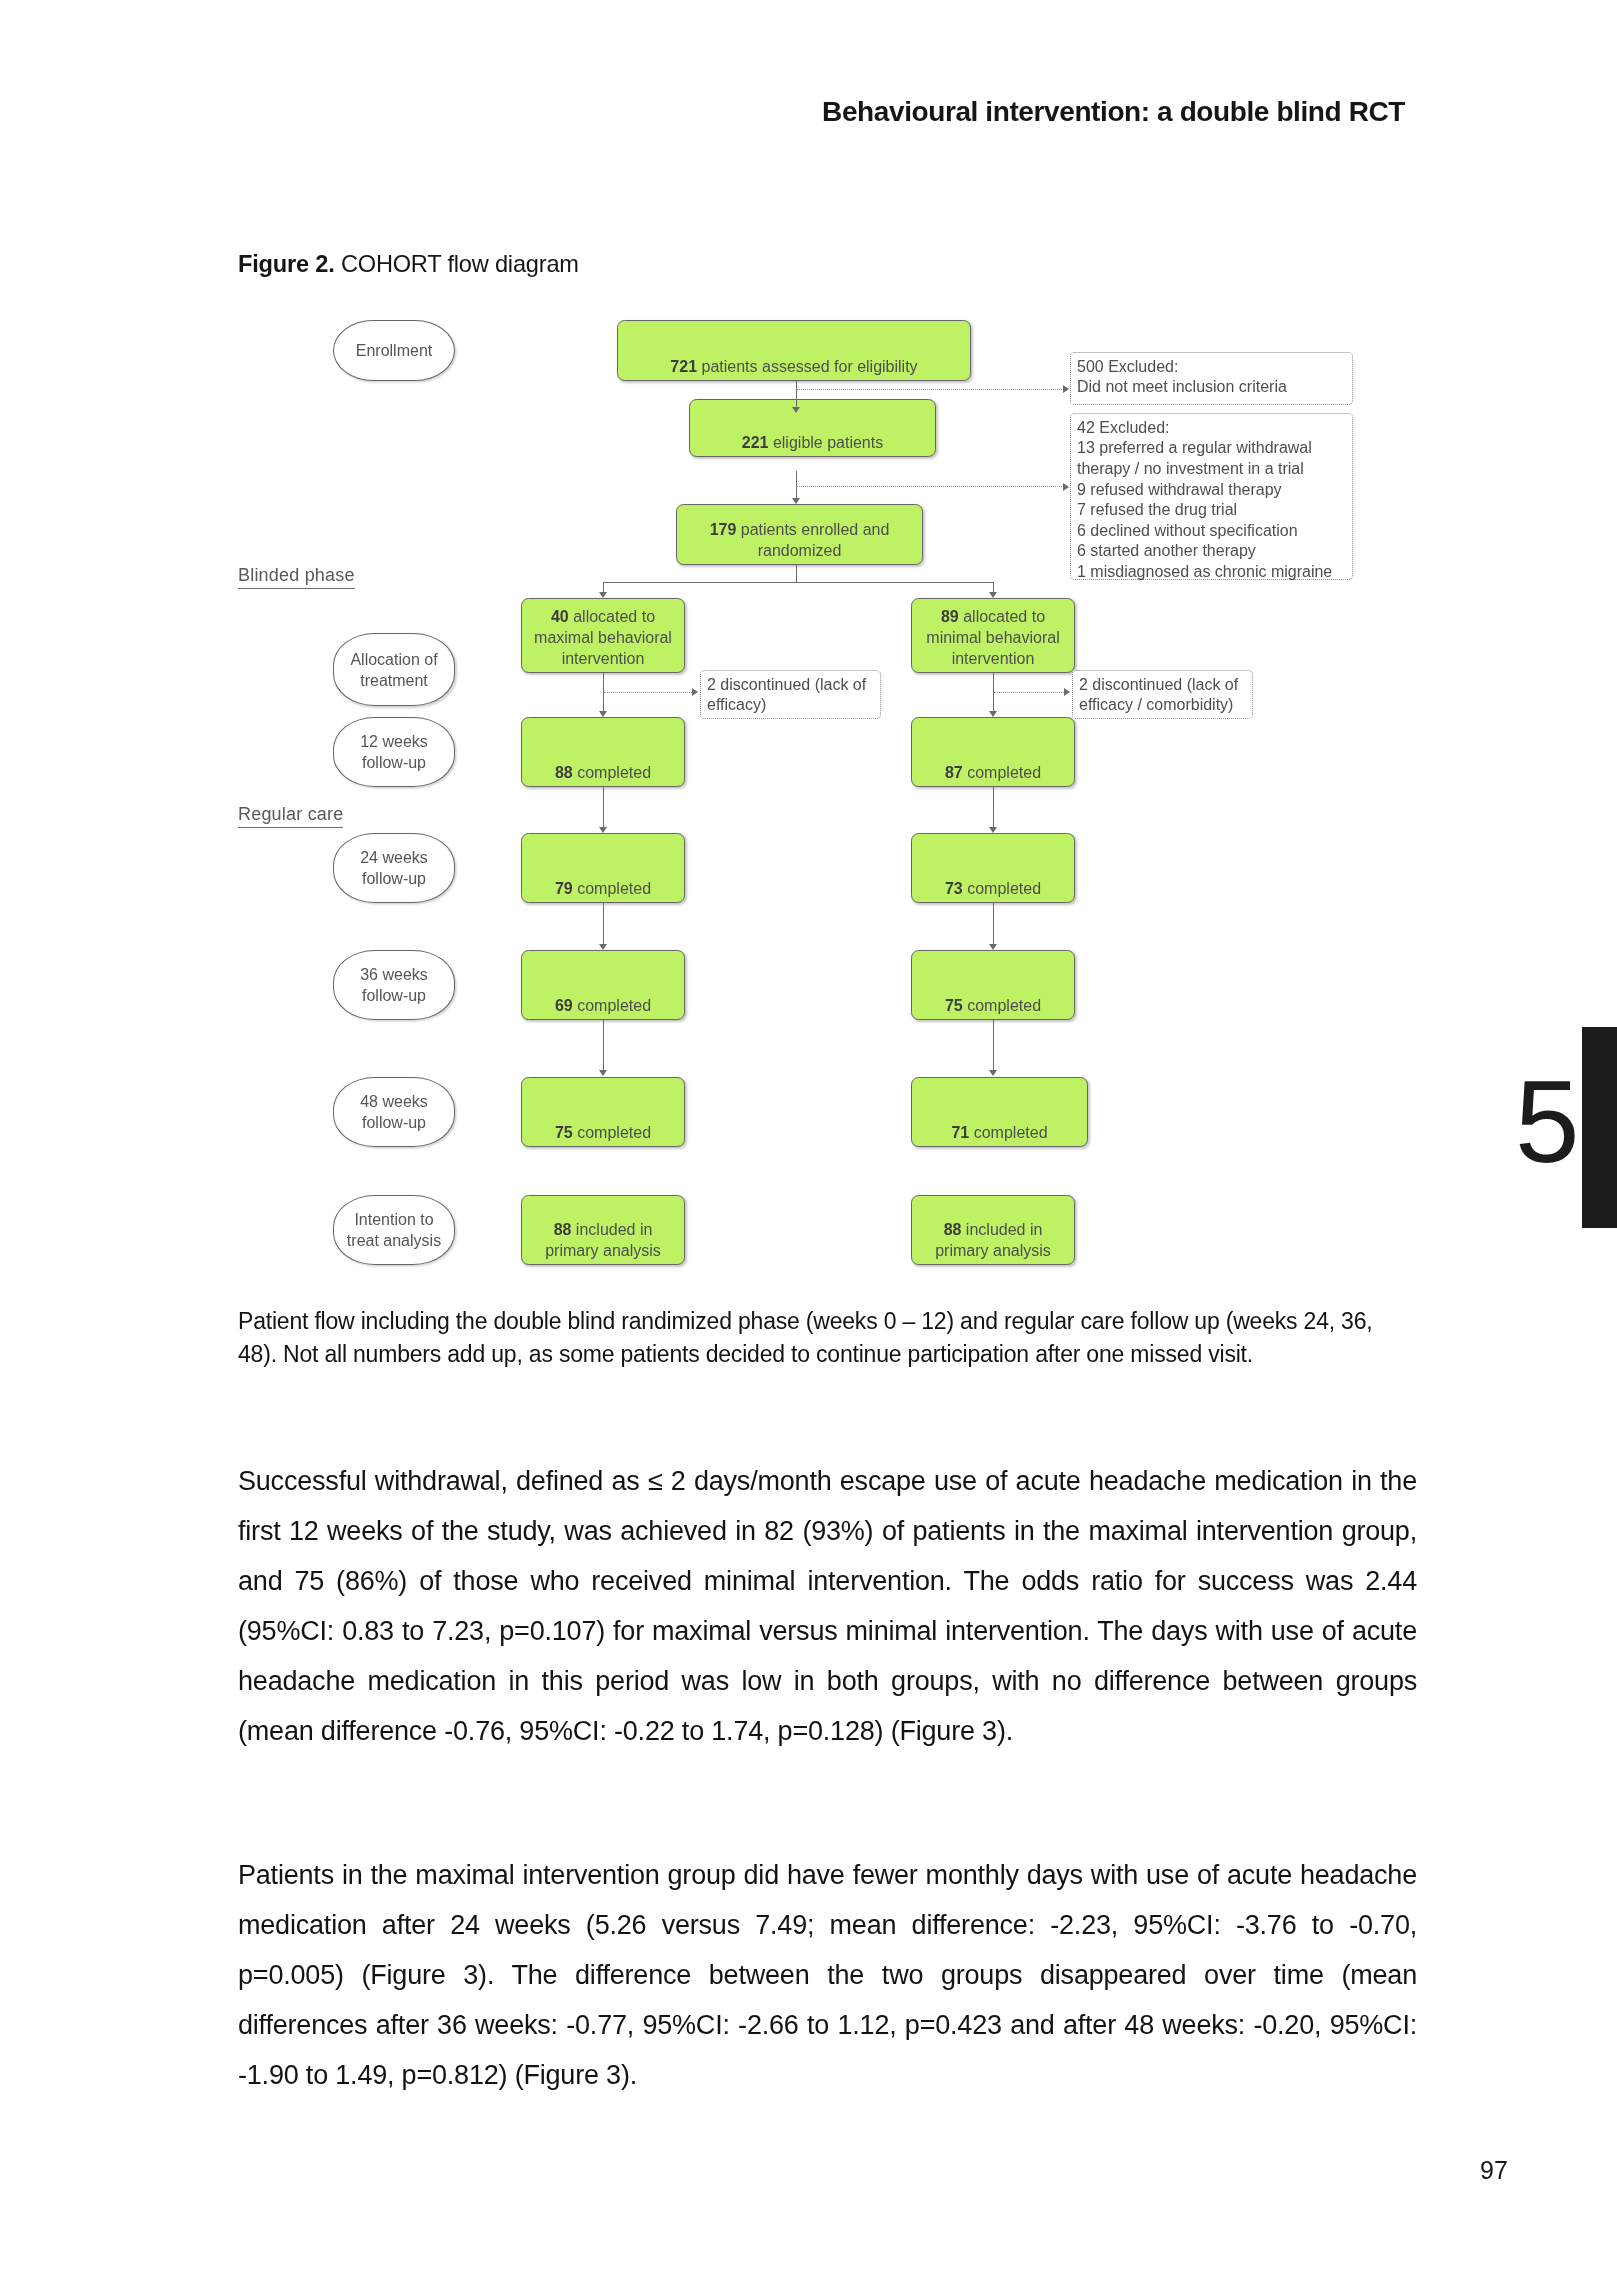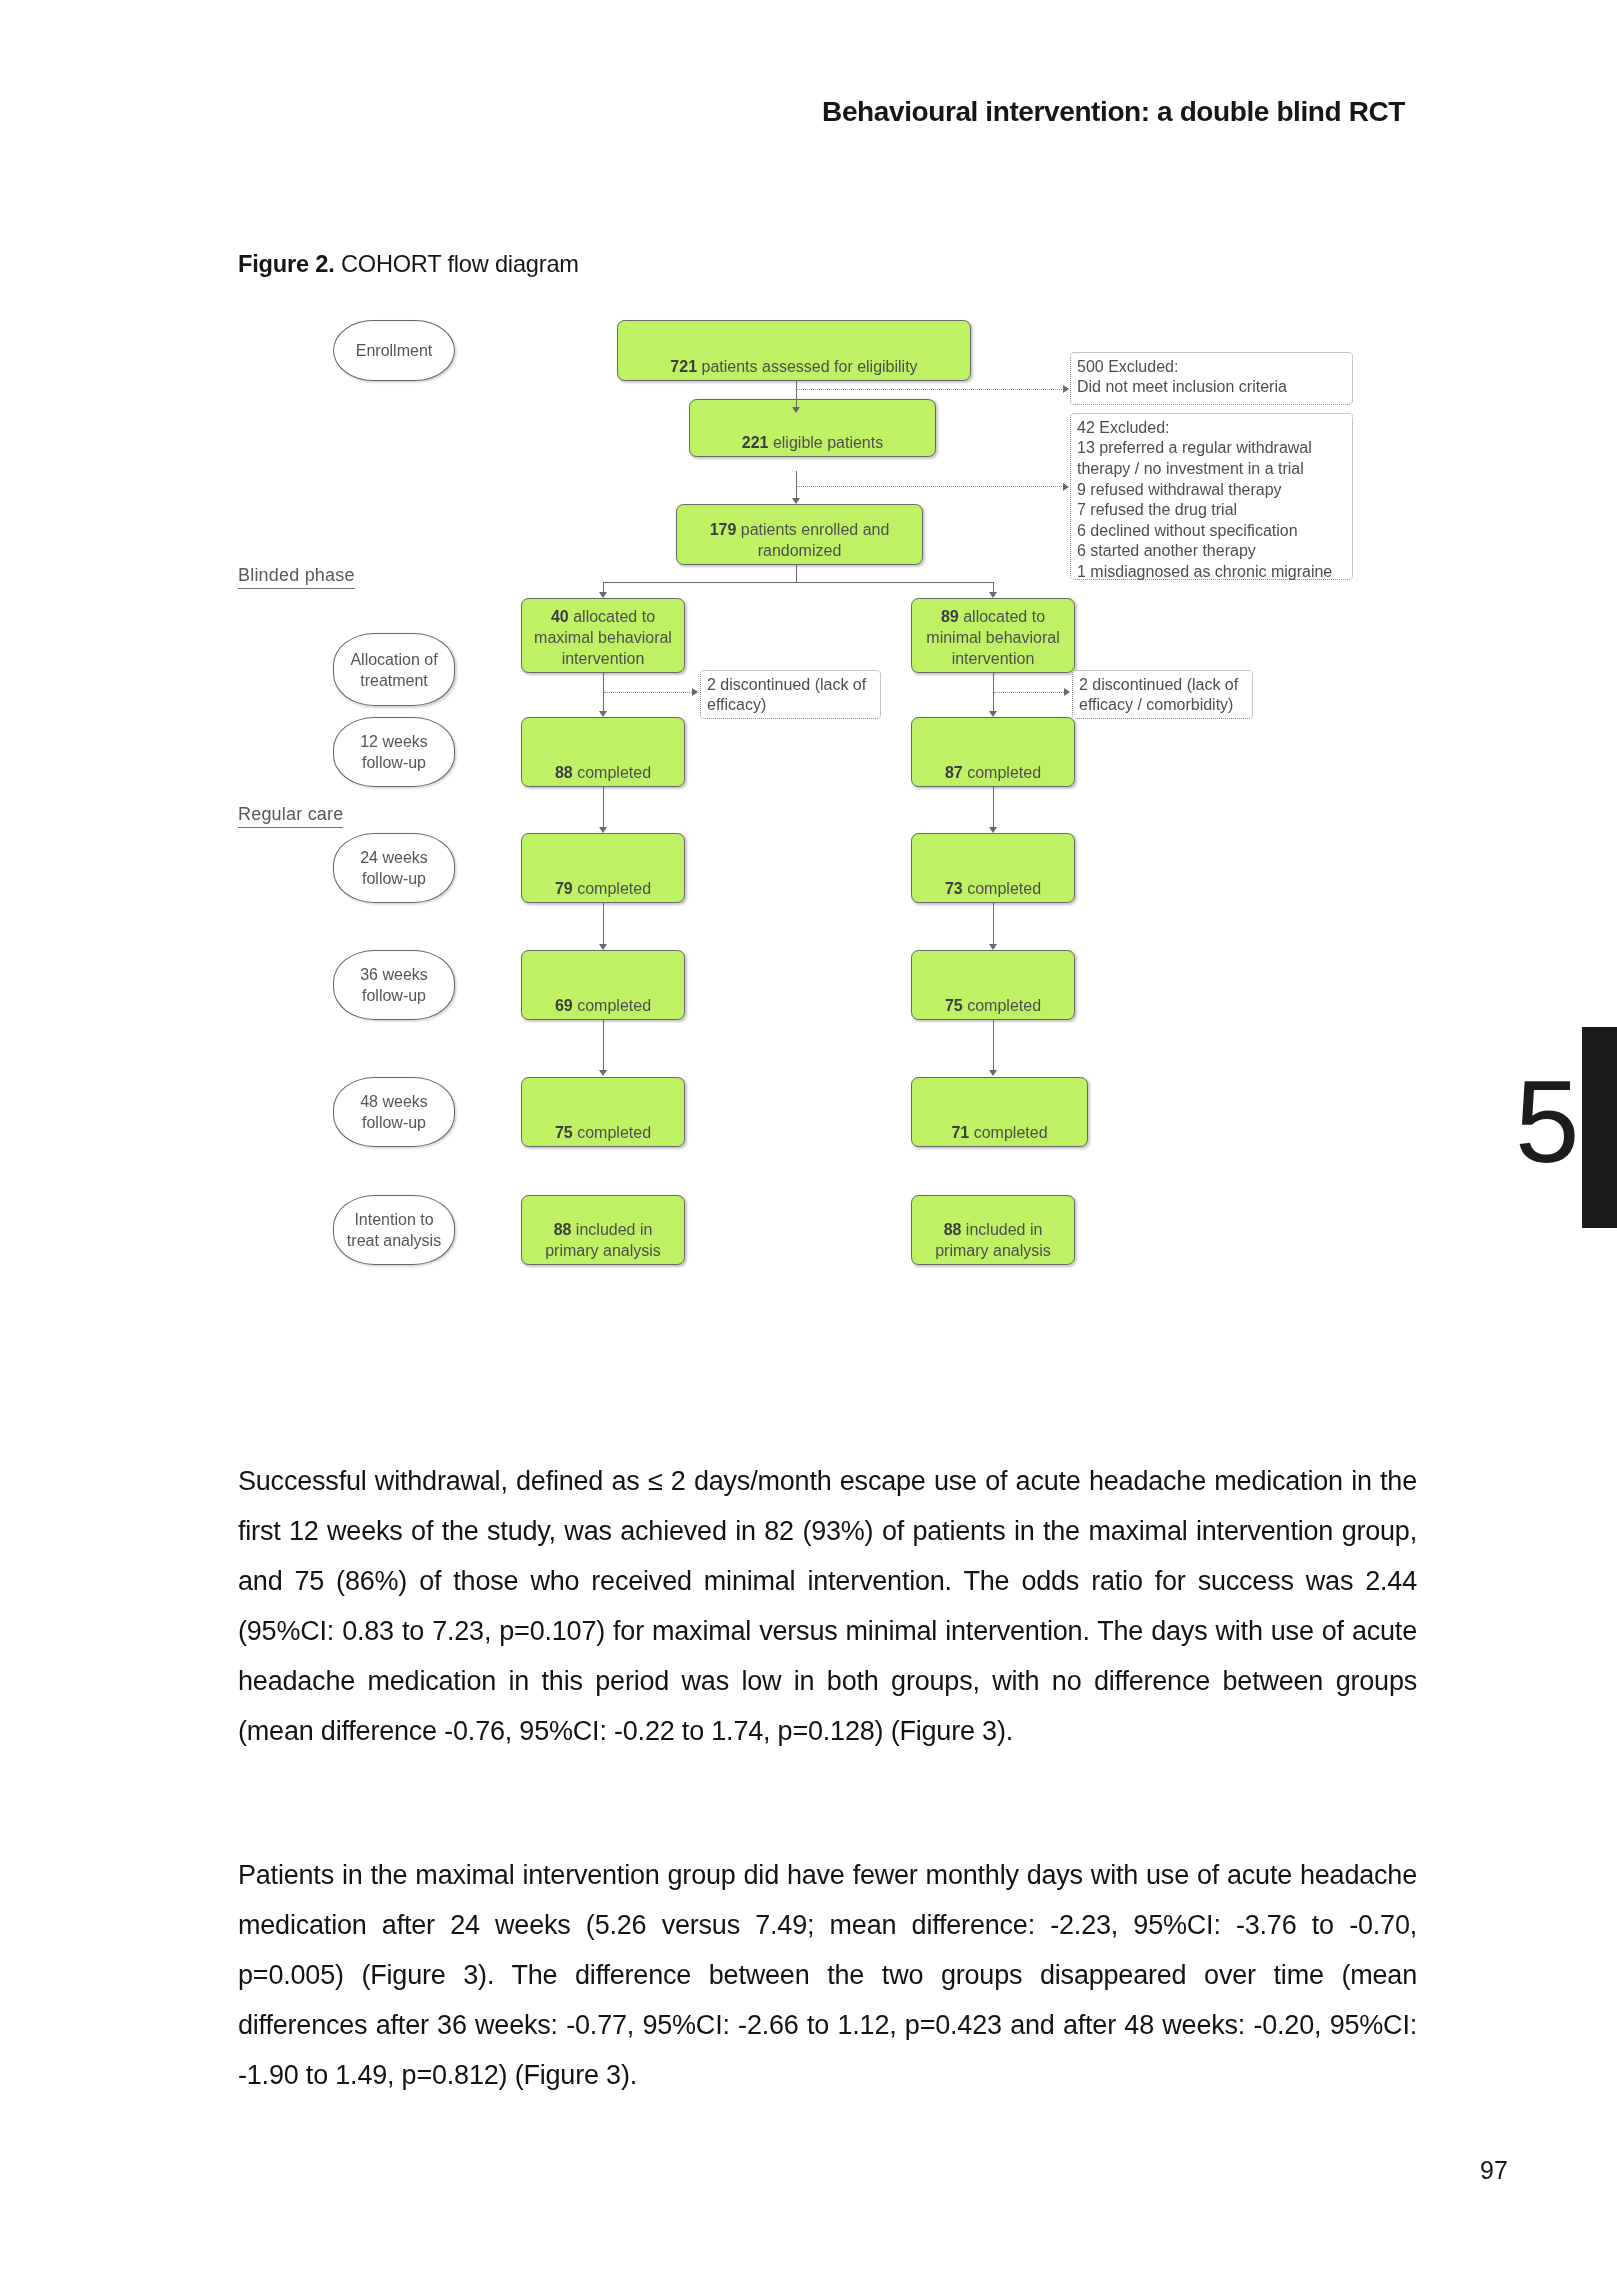--- a/index.html
+++ b/index.html
@@ -207,20 +207,21 @@
     <div class="vl" style="left:993px;top:903px;height:41px;"></div>
     <div class="ah" style="left:989px;top:944px;"></div>
 
     <div class="vl" style="left:603px;top:1020px;height:50px;"></div>
     <div class="ah" style="left:599px;top:1070px;"></div>
     <div class="vl" style="left:993px;top:1020px;height:50px;"></div>
     <div class="ah" style="left:989px;top:1070px;"></div>
 
   </div>
 
+  <div class="caption">Patient flow including the double blind randimized phase (weeks 0 – 12) and regular care follow up (weeks 24, 36, 48). Not all numbers add up, as some patients decided to continue participation after one missed visit.</div>
 
   <div class="bodypara" id="para1">Successful withdrawal, defined as ≤ 2 days/month escape use of acute headache medication in the first 12 weeks of the study, was achieved in 82 (93%) of patients in the maximal intervention group, and 75 (86%) of those who received minimal intervention. The odds ratio for success was 2.44 (95%CI: 0.83 to 7.23, p=0.107) for maximal versus minimal intervention. The days with use of acute headache medication in this period was low in both groups, with no difference between groups (mean difference -0.76, 95%CI: -0.22 to 1.74, p=0.128) (Figure 3).</div>
   <div class="bodypara" id="para2">Patients in the maximal intervention group did have fewer monthly days with use of acute headache medication after 24 weeks (5.26 versus 7.49; mean difference: -2.23, 95%CI: -3.76 to -0.70, p=0.005) (Figure 3). The difference between the two groups disappeared over time (mean differences after 36 weeks: -0.77, 95%CI: -2.66 to 1.12, p=0.423 and after 48 weeks: -0.20, 95%CI: -1.90 to 1.49, p=0.812) (Figure 3).</div>
 
   <div class="chapter-num">5</div>
   <div class="chapter-bar"></div>
   <div class="pagenum">97</div>
 
 </div>
 

